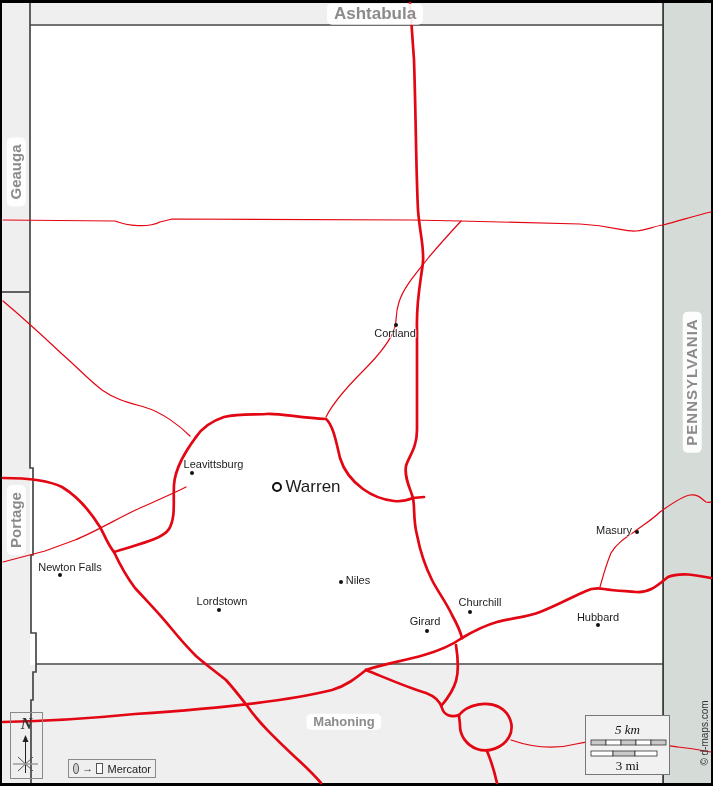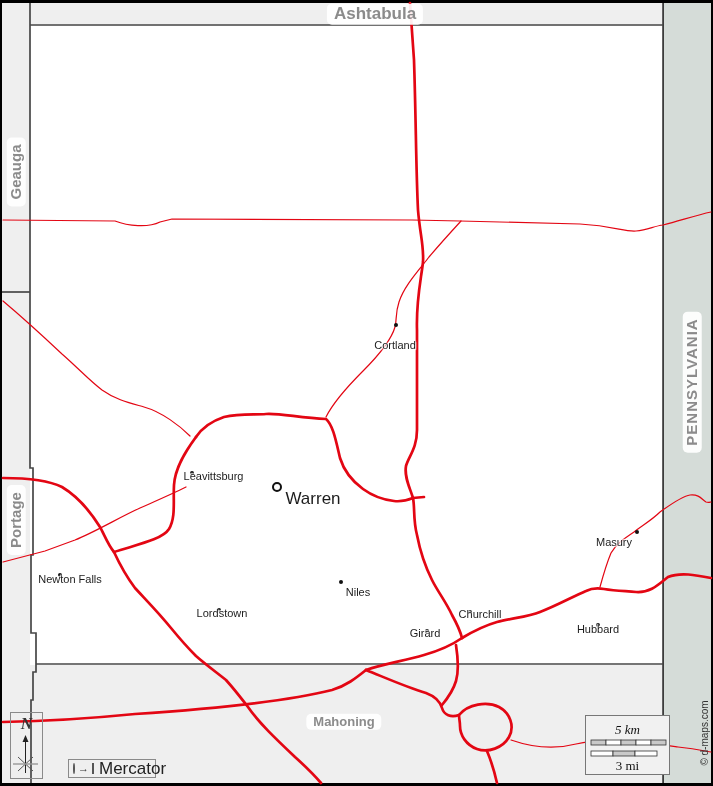--- a/index.html
+++ b/index.html
@@ -11,38 +11,38 @@
   .strip-top{left:30px;top:3px;width:633px;height:23px;}
   .strip-bottom{left:30px;top:665px;width:633px;height:118px;}
   .strip-right{left:664px;top:3px;width:47px;height:780px;background:#d5dcd8;}
   svg.overlay{position:absolute;left:0;top:0;}
   .co-label{position:absolute;transform:translate(-50%,-50%);
      color:#8b8b8b;font-weight:bold;background:rgba(255,255,255,0.92);
      border-radius:5px;padding:1px 7px;white-space:nowrap;line-height:1.1;}
   .co-label.vert{transform:translate(-50%,-50%) rotate(-90deg);}
   .city-label{position:absolute;transform:translate(-50%,-50%);color:#1c1c1c;
      font-size:11px;white-space:nowrap;
-     text-shadow:0 0 2px #fff,0 0 2px #fff,1px 1px 1px #fff,-1px -1px 1px #fff;margin-top:12px;}
+     text-shadow:0 0 2px #fff,0 0 2px #fff,1px 1px 1px #fff,-1px -1px 1px #fff;}
   .city-label.big{font-size:17px;}
   .dot{position:absolute;width:4px;height:4px;border-radius:50%;background:#111;
        transform:translate(-50%,-50%);}
   .ring{position:absolute;width:10px;height:10px;border-radius:50%;background:#fff;
        border:2.6px solid #111;transform:translate(-50%,-50%);box-sizing:border-box;}
   .nbox{position:absolute;left:10px;top:712px;width:31px;height:65px;
         border:1px solid #8a8a8a;background:transparent;}
   .nbox .nletter{position:absolute;left:50%;top:2px;transform:translateX(-50%);
         font-family:"Liberation Serif",serif;font-style:italic;font-weight:bold;
         font-size:16px;color:#333;}
   .legend-box{position:absolute;left:68px;top:759px;width:88px;height:19px;
         border:1px solid #8a8a8a;background:#efefef;display:flex;align-items:center;
         padding:0 4px;box-sizing:border-box;gap:3px;}
   .legend-box .circ{width:9px;height:9px;border-radius:50%;background:#cfcfcf;border:1px solid #555;}
   .legend-box .arrow{font-size:11px;color:#333;line-height:1;}
   .legend-box .sq{width:9px;height:9px;background:#fdfdfd;border:1px solid #555;}
-  .legend-box .ltext{font-size:17px;color:#222;margin-left:2px;}
+  .legend-box .ltext{font-size:11px;color:#222;margin-left:2px;}
   .scale-box{position:absolute;left:585px;top:715px;width:83px;height:58px;
         border:1px solid #777;background:#f1f1f1;}
   .scale-box .stext{position:absolute;width:100%;text-align:center;
         font-family:"Liberation Serif",serif;font-size:13px;color:#111;}
   .credit{position:absolute;left:704px;top:733px;transform:translate(-50%,-50%) rotate(-90deg);
         font-size:10px;color:#333;white-space:nowrap;}
 </style>
 </head>
 <body>
 

